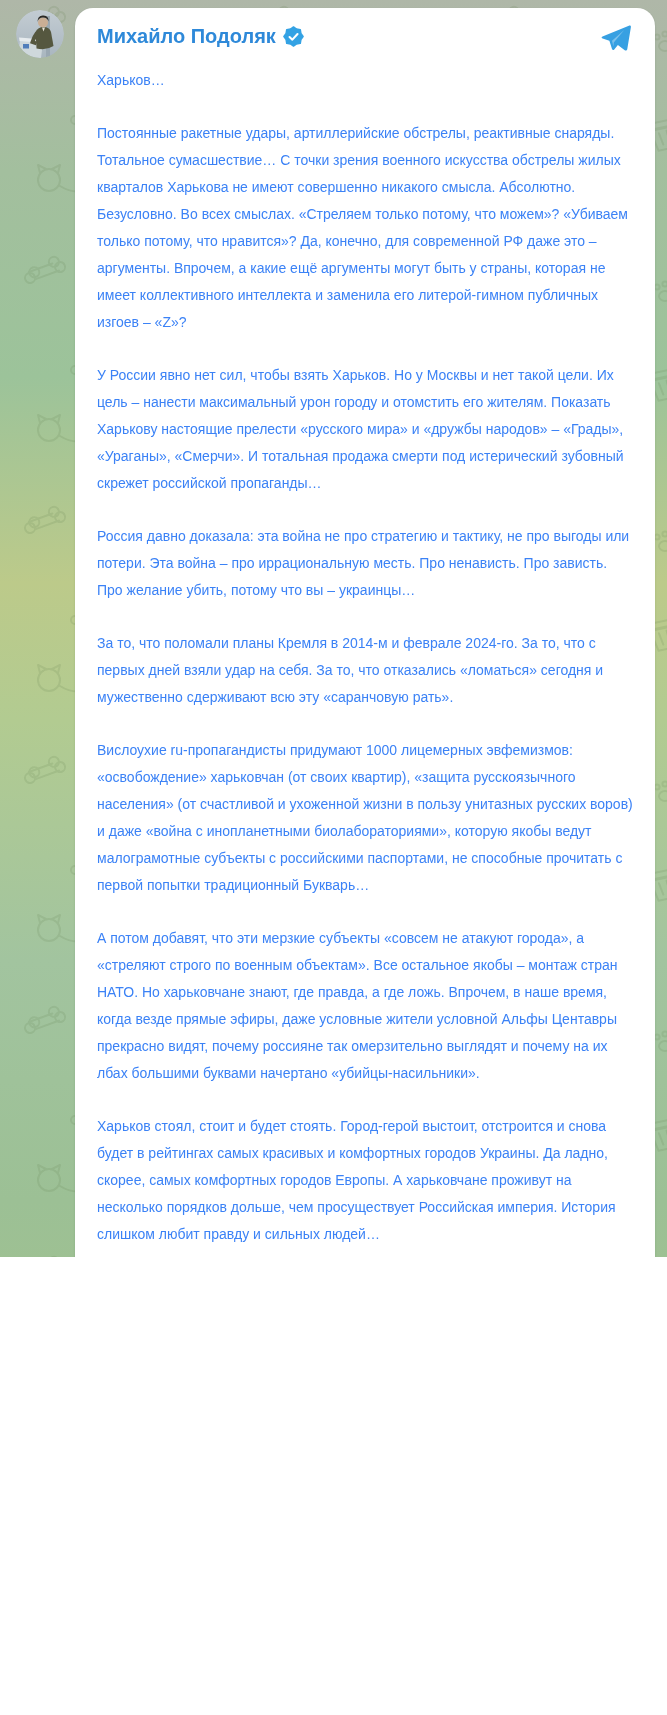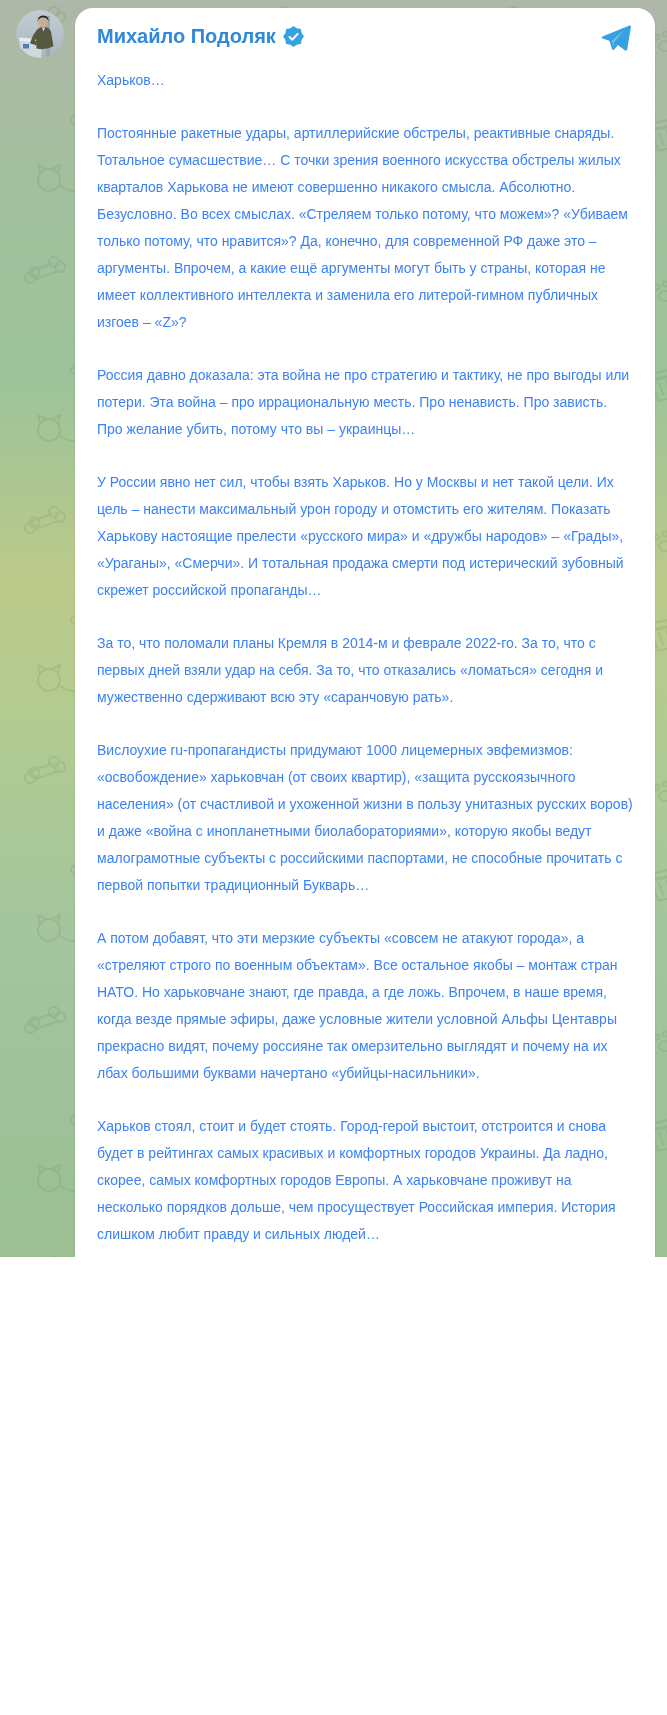--- a/index.html
+++ b/index.html
@@ -151,25 +151,25 @@
         </svg>
       </span>
     </div>
 
     <div class="body">
 
         <p>Харьков…</p>
 
         <p>Постоянные ракетные удары, артиллерийские обстрелы, реактивные снаряды. Тотальное сумасшествие… С точки зрения военного искусства обстрелы жилых кварталов Харькова не имеют совершенно никакого смысла. Абсолютно. Безусловно. Во всех смыслах. «Стреляем только потому, что можем»? «Убиваем только потому, что нравится»? Да, конечно, для современной РФ даже это – аргументы. Впрочем, а какие ещё аргументы могут быть у страны, которая не имеет коллективного интеллекта и заменила его литерой-гимном публичных изгоев – «Z»?</p>
 
+        <p>У России явно нет сил, чтобы взять Харьков. Но у Москвы и нет такой цели. Их цель – нанести максимальный урон городу и отомстить его жителям. Показать Харькову настоящие прелести «русского мира» и «дружбы народов» – «Грады», «Ураганы», «Смерчи». И тотальная продажа смерти под истерический зубовный скрежет российской пропаганды…</p>
+
         <p>Россия давно доказала: эта война не про стратегию и тактику, не про выгоды или потери. Эта война – про иррациональную месть. Про ненависть. Про зависть. Про желание убить, потому что вы – украинцы…</p>
 
-        <p>У России явно нет сил, чтобы взять Харьков. Но у Москвы и нет такой цели. Их цель – нанести максимальный урон городу и отомстить его жителям. Показать Харькову настоящие прелести «русского мира» и «дружбы народов» – «Грады», «Ураганы», «Смерчи». И тотальная продажа смерти под истерический зубовный скрежет российской пропаганды…</p>
-
-        <p>За то, что поломали планы Кремля в 2014-м и феврале 2022-го. За то, что с первых дней взяли удар на себя. За то, что отказались «ломаться» сегодня и мужественно сдерживают всю эту «саранчовую рать».</p>
+        <p>За то, что поломали планы Кремля в 2014-м и феврале 2024-го. За то, что с первых дней взяли удар на себя. За то, что отказались «ломаться» сегодня и мужественно сдерживают всю эту «саранчовую рать».</p>
 
         <p>Вислоухие ru-пропагандисты придумают 1000 лицемерных эвфемизмов: «освобождение» харьковчан (от своих квартир), «защита русскоязычного населения» (от счастливой и ухоженной жизни в пользу унитазных русских воров) и даже «война с инопланетными биолабораториями», которую якобы ведут малограмотные субъекты с российскими паспортами, не способные прочитать с первой попытки традиционный Букварь…</p>
 
         <p>А потом добавят, что эти мерзкие субъекты «совсем не атакуют города», а «стреляют строго по военным объектам». Все остальное якобы – монтаж стран НАТО. Но харьковчане знают, где правда, а где ложь. Впрочем, в наше время, когда везде прямые эфиры, даже условные жители условной Альфы Центавры прекрасно видят, почему россияне так омерзительно выглядят и почему на их лбах большими буквами начертано «убийцы-насильники».</p>
 
         <p>Харьков стоял, стоит и будет стоять. Город-герой выстоит, отстроится и снова будет в рейтингах самых красивых и комфортных городов Украины. Да ладно, скорее, самых комфортных городов Европы. А харьковчане проживут на несколько порядков дольше, чем просуществует Российская империя. История слишком любит правду и сильных людей…</p>
       </div>
 
     <div class="footer">
       <a class="link">t.me/M_Podolyak/67</a>

